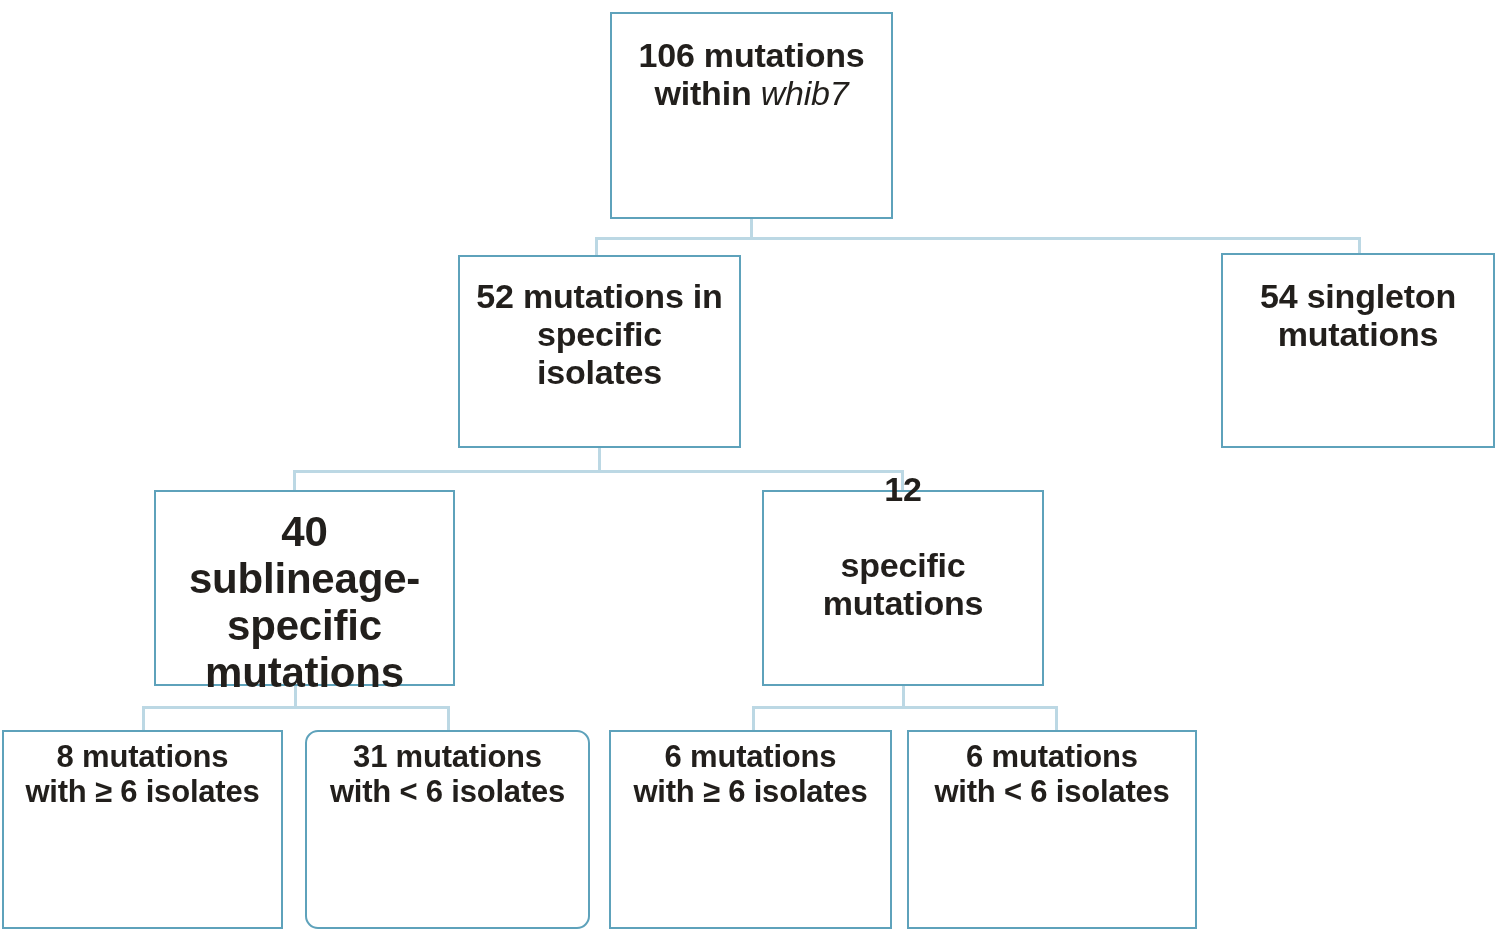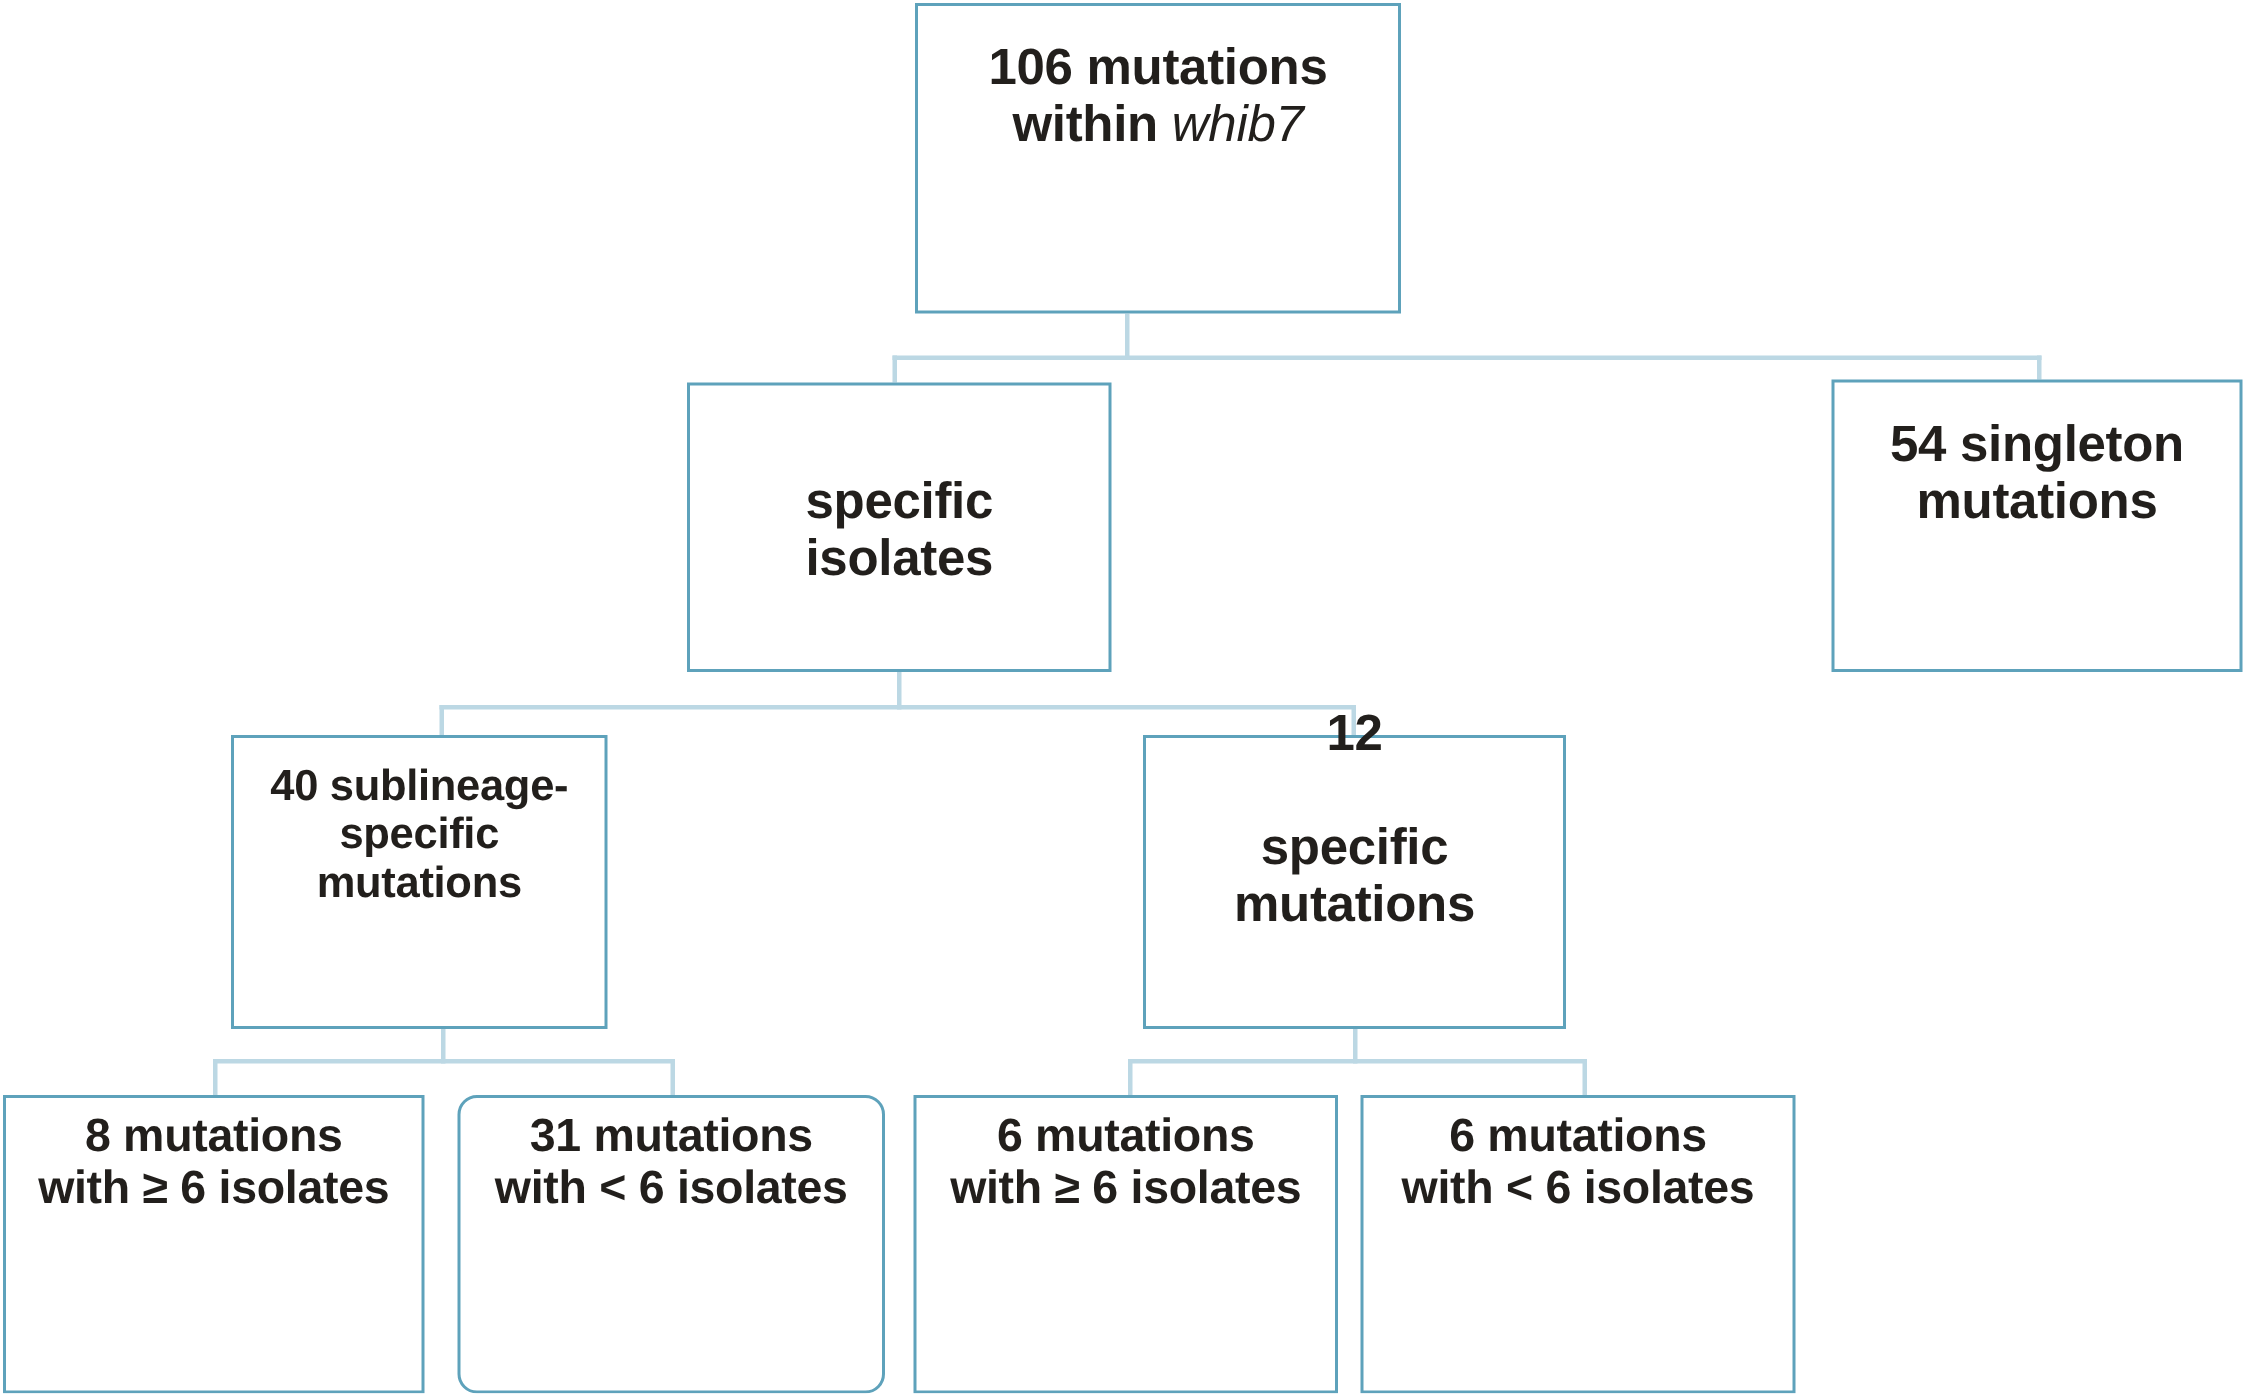--- a/index.html
+++ b/index.html
@@ -41,30 +41,30 @@
     left: 0;
     right: 0;
     padding: 0 6px;
     box-sizing: border-box;
   }
   .node .txt i {
     font-weight: 400;
   }
 
   
-  #node-root      { left: 610px;  top: 2px;   width: 324px; height: 207px; font-size: 34px; }
+  #node-root      { left: 610px;  top: 12px;   width: 283px; height: 207px; font-size: 34px; }
   #node-root .txt { top: 22px; }
 
   #node-multi      { left: 458px;  top: 255px; width: 283px; height: 193px; font-size: 34px; }
   #node-multi .txt { top: 20px; }
 
   #node-singleton      { left: 1221px; top: 253px; width: 274px; height: 195px; font-size: 34px; }
   #node-singleton .txt { top: 22px; }
 
-  #node-sub      { left: 154px;  top: 490px; width: 251px; height: 196px; font-size: 29px; }
+  #node-sub      { left: 154px;  top: 490px; width: 301px; height: 196px; font-size: 42px; }
   #node-sub .txt { top: 16px; }
 
   #node-nonsub      { left: 762px;  top: 490px; width: 282px; height: 196px; font-size: 34px; padding-left: 31px; }
   
   #node-nonsub .txt { top: -22px; }
 
   .leaf              { top: 730px; height: 199px; font-size: 31px; }
   #node-leaf-1       { left: 2px;   width: 281px; }
   #node-leaf-2       { left: 305px; width: 285px; border-radius: 13px; }
   #node-leaf-3       { left: 609px; width: 283px; }
@@ -98,21 +98,21 @@
 
   <div class="node" id="node-root">
     <div class="txt">
       <span>106 mutations</span><br>
       <span>within </span><i>whib7</i>
     </div>
   </div>
 
   <div class="node" id="node-multi">
     <div class="txt">
-      <br>
+      <span>52 mutations in</span><br>
       <span>specific</span><br>
       <span>isolates</span>
     </div>
   </div>
 
   <div class="node" id="node-singleton">
     <div class="txt">
       <span>54 singleton</span><br>
       <span>mutations</span>
     </div>

